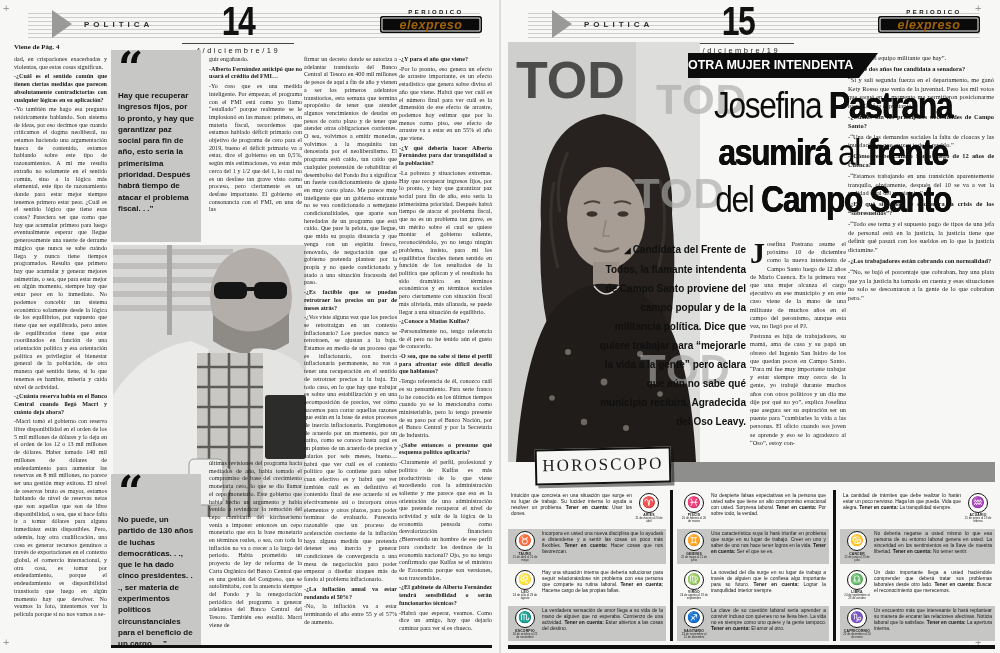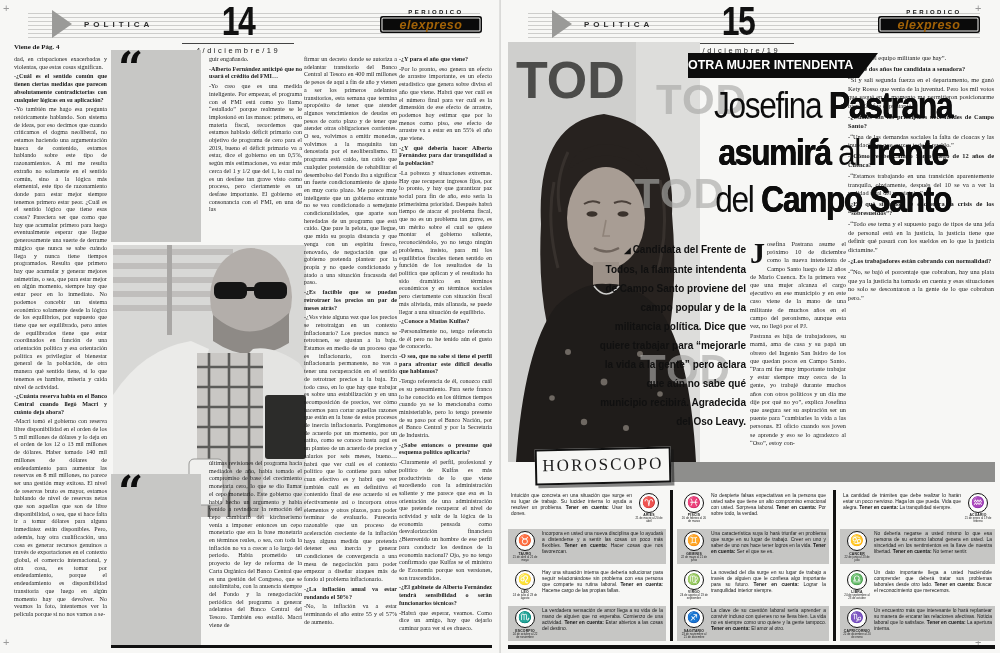--- a/index.html
+++ b/index.html
@@ -95,20 +95,21 @@
   <div class="col" style="left:14px;top:56px;width:93px;height:590px;">
     <p>dad, en crispaciones exacerbadas y violentas, que estas cosas significan.</p>
       <p class="q">-¿Cuál es el sentido común que tienen ciertas medidas que parecen absolutamente contradictorias con cualquier lógicas en su aplicación?</p>
       <p>-Yo también me hago esa pregunta retóricamente hablando. Son sistema de ideas, por eso decimos que cuando criticamos el dogma neoliberal, no estamos haciendo una argumentación hueca de contenido, estamos hablando sobre este tipo de razonamientos. A mí me resulta extraño no solamente en el sentido común, sino a la lógica más elemental, este tipo de razonamiento donde para estar mejor siempre tenemos primero estar peor. ¿Cuál es el sentido lógico que tiene esas cosas? Pareciera ser que como que hay que acumular primero para luego eventualmente esperar que llegue generosamente una suerte de derrame mágico que nunca se sabe cuándo llega y nunca tiene tiempos programados. Resulta que primero hay que acumular y generar mejores asimetrías, o sea, que para estar mejor en algún momento, siempre hay que estar peor en lo inmediato. No podemos concebir un sistema económico solamente desde la lógica de los equilibrios, por supuesto que tiene que ser equilibrado, pero antes de equilibrados tiene que estar coordinados en función de una orientación política y esa orientación política es privilegiar el bienestar general de la población, de otra manera qué sentido tiene, si lo que tenemos es hambre, miseria y caída nivel de actividad.</p>
       <p class="q">-¿Cuánta reserva había en el Banco Central cuando llegó Macri y cuánto deja ahora?</p>
       <p>-Macri tomó el gobierno con reserva libre disponibilidad en el orden de los 5 mil millones de dólares y lo deja en el orden de los 12 o 13 mil millones de dólares. Haber tomado 140 mil millones de dólares de endeudamiento para aumentar las reservas en 8 mil millones, no parece ser una gestión muy exitosa. El nivel de reservas bruto es mayor, estamos hablando de nivel de reservas netas que son aquellas que son de libre disponibilidad, o sea, que si hace falta ir a tomar dólares para alguna inmediatez están disponibles. Pero, además, hay otra cualificación, una cosa es generar recursos genuinos a través de exportaciones en el contexto global, el comercio internacional, y otra cosa, es tomar por endeudamiento, porque el endeudamiento es disponibilidad transitoria que luego en algún momento hay que devolver. No veamos la foto, intentemos ver la película porque si no nos vamos a se-</p>
   </div>
 
   <div class="pq" style="left:111px;top:50px;width:90px;height:192px;">
     <span class="mark">“</span>
+    <span class="qtext">Hay que recuperar ingresos fijos, por lo pronto, y hay que garantizar paz social para fin de año, esto sería la primerísima prioridad. Después habrá tiempo de atacar el problema fiscal. . .”</span>
   </div>
 
   <div class="abs" style="left:113px;top:245px;width:193px;height:272px;">
     <svg width="193" height="272" viewBox="0 0 193 272">
       <rect width="193" height="272" fill="#d8d8d6"></rect>
       <g fill="#c0bebc">
           <rect y="4" width="120" height="6"></rect>
           <rect y="18" width="120" height="6"></rect>
           <rect y="32" width="120" height="6"></rect>
           <rect y="46" width="110" height="6"></rect>
@@ -148,20 +149,21 @@
     <p>guir engañando.</p>
       <p class="q">-Alberto Fernández anticipó que no usará el crédito del FMI…</p>
       <p>-Yo creo que es una medida inteligente. Por empezar, el programa con el FMI está como yo llamo “estallado” porque realmente se le implosionó en las manos: primero, en materia fiscal, recordemos que estamos hablado déficit primario con objetivo de programa de cero para el 2019, bueno el déficit primario va a estar, dice el gobierno en un 0,5%, según mis estimaciones, va estar más cerca del 1 y 1/2 que del 1, lo cual no es un desfase tan grave visto como proceso, pero ciertamente es un desfase importante. El gobierno en consonancia con el FMI, en una de las</p>
   </div>
   <div class="col" style="left:209px;top:460px;width:93px;height:184px;">
     <p>últimas revisiones del programa hacia mediados de año, había tomado el compromiso de base del crecimiento monetaria cero, lo que se dio llamar el cepo monetario. Este gobierno que había hecho un argumento y había venido a revindicar la remoción del cepo cambiario del kirchnerismo venía a imponer entonces un cepo monetario que era la base monetaria en términos reales, o sea, con toda la inflación no va a crecer a lo largo del periodo. Había prometido un proyecto de ley de reforma de la Carta Orgánica del Banco Central que es una gestión del Congreso, que se autolimitaba, con la anuencia siempre del Fondo y la renegociación periódica del programa a generar adelantos del Banco Central del Tesoro. También eso estalló. Macri viene de</p>
   </div>
 
   <div class="pq" style="left:111px;top:474px;width:90px;height:172px;">
     <span class="mark">“</span>
+    <span class="qtext">No puede, un partido de 130 años de luchas democráticas. . ., que le ha dado cinco presidentes. . ., ser materia de experimentos políticos circunstanciales para el beneficio de un cargo. . .”</span>
   </div>
 
   <div class="col" style="left:304px;top:56px;width:93px;height:584px;">
     <p>firmar un decreto donde se autoriza a adelantar transitorio del Banco Central al Tesoro en 400 mil millones de pesos de aquí a fin de año y vienen a ser los primeros adelantos transitorios, esta semana que termina apropósito de tener que atender algunos vencimientos de deudas en pesos de corto plazo y de tener que atender otras obligaciones corrientes. O sea, volvimos a emitir monedas, volvimos a la maquinita tan denostada por el neoliberalismo. El programa está caído, tan caído que cualquier pretensión de rehabilitar el desembolso del Fondo iba a significar un fuerte condicionamiento de ajuste en muy corto plazo. Me parece muy inteligente que un gobierno entrante no se vea condicionado a semejante condicionalidades, que aparte son heredadas de un programa que está caído. Que pare la pelota, que llegue, que mida su propia distancia y que venga con un espíritu fresco, renovado, de negociación que el gobierno pretenda plantear por la propia y no quede condicionado y atado a una situación fracasada del paso.</p>
       <p class="q">-¿Es factible que se puedan retrotraer los precios un par de meses atrás?</p>
       <p>-¿Vos viste alguna vez que los precios se retrotraigan en un contexto inflacionario? Los precios nunca se retrotraen, se ajustan a la baja. Estamos en medio de un proceso que es inflacionario, con inercia inflacionaria permanente, no vas a tener una recuperación en el sentido de retrotraer precios a la baja. En todo caso, en lo que hay que trabajar es sobre una estabilización y en una recomposición de precios, ver cómo hacemos para cortar aquellas razones que están en la base de estos procesos de inercia inflacionaria. Pongámonos de acuerdo por un momento, por un ratito, como se conoce hasta aquí es un planteo de un acuerdo de precios y salarios por seis meses, bueno… habrá que ver cuál es el contexto político que lo contiene para saber cuan efectivo es y habrá que ver también cuál es en definitiva el contenido final de ese acuerdo si es efectivamente así o incorpora otros elementos y otros plazos, para poder terminar de evaluarlo. Parecería razonable que un proceso de aceleración creciente de la inflación haya alguna medida que pretenda detener esa inercia y generar condiciones de convergencia a una mesa de negociación para poder empezar a diseñar ataques más de fondo al problema inflacionario.</p>
       <p class="q">-¿La inflación anual va estar rondando el 50%?</p>
       <p>-No, la inflación va a estar terminando el año entre 55 y el 57% de aumento.</p>
   </div>
   <div class="col" style="left:399px;top:56px;width:93px;height:584px;">

